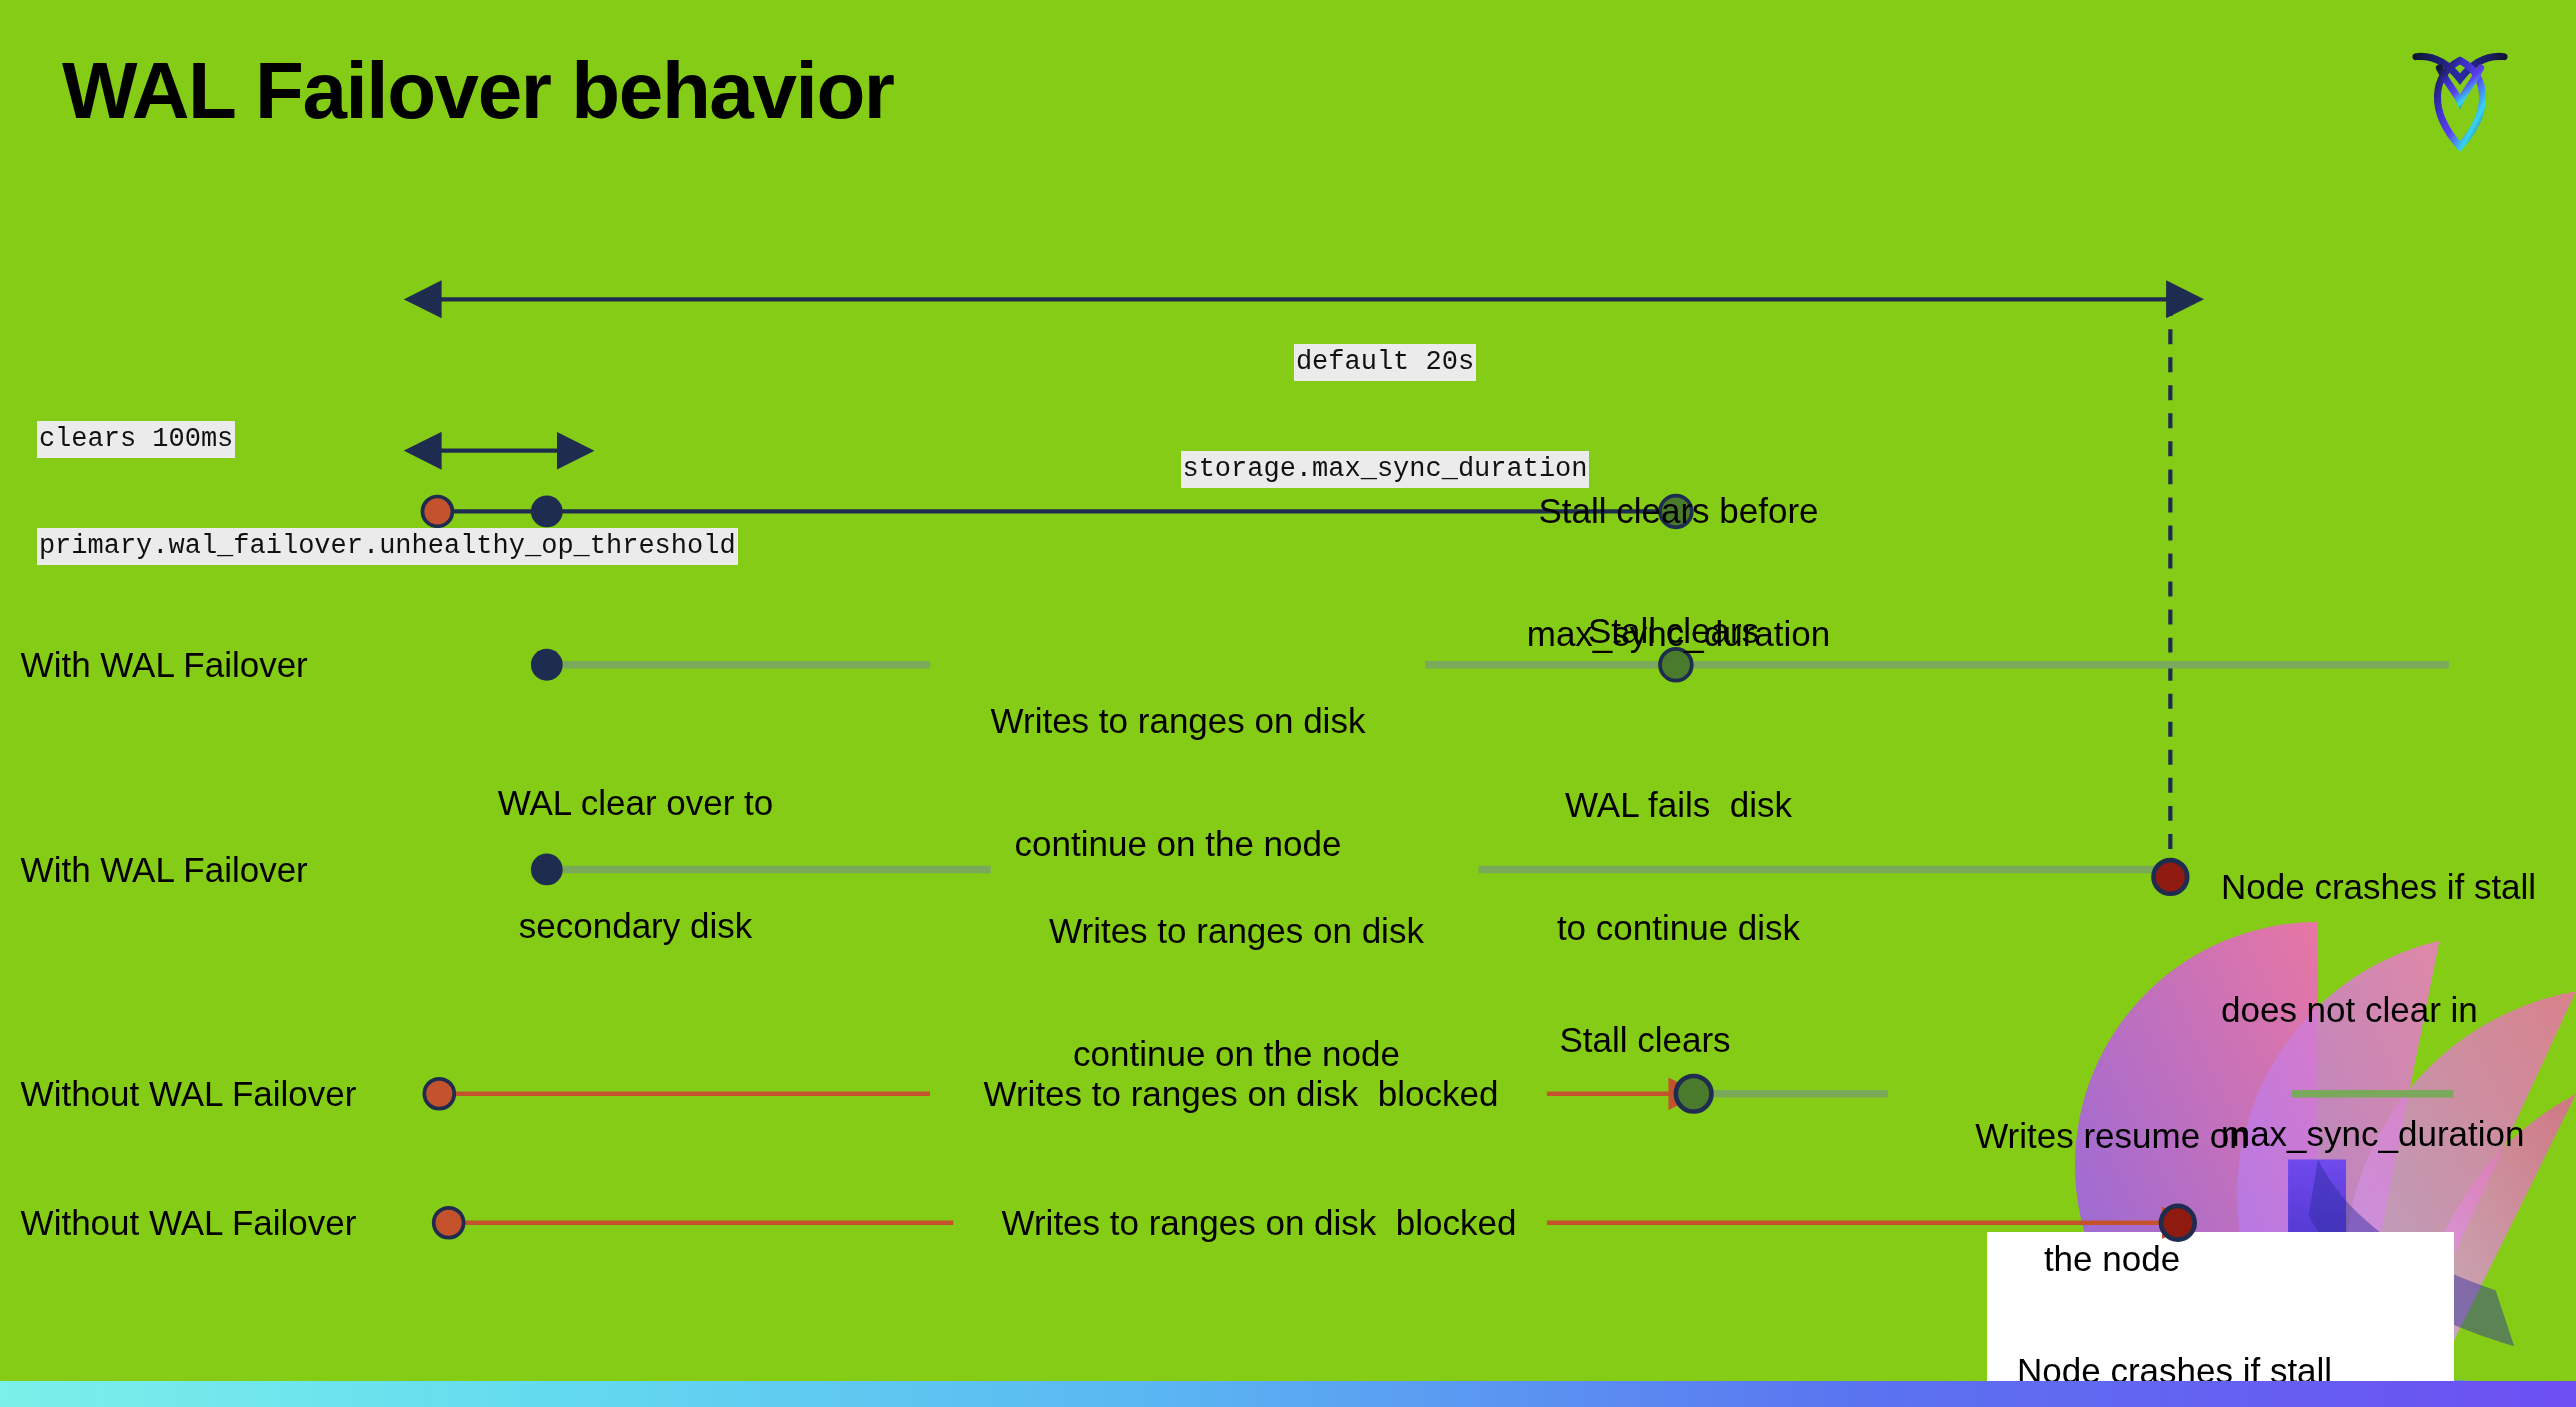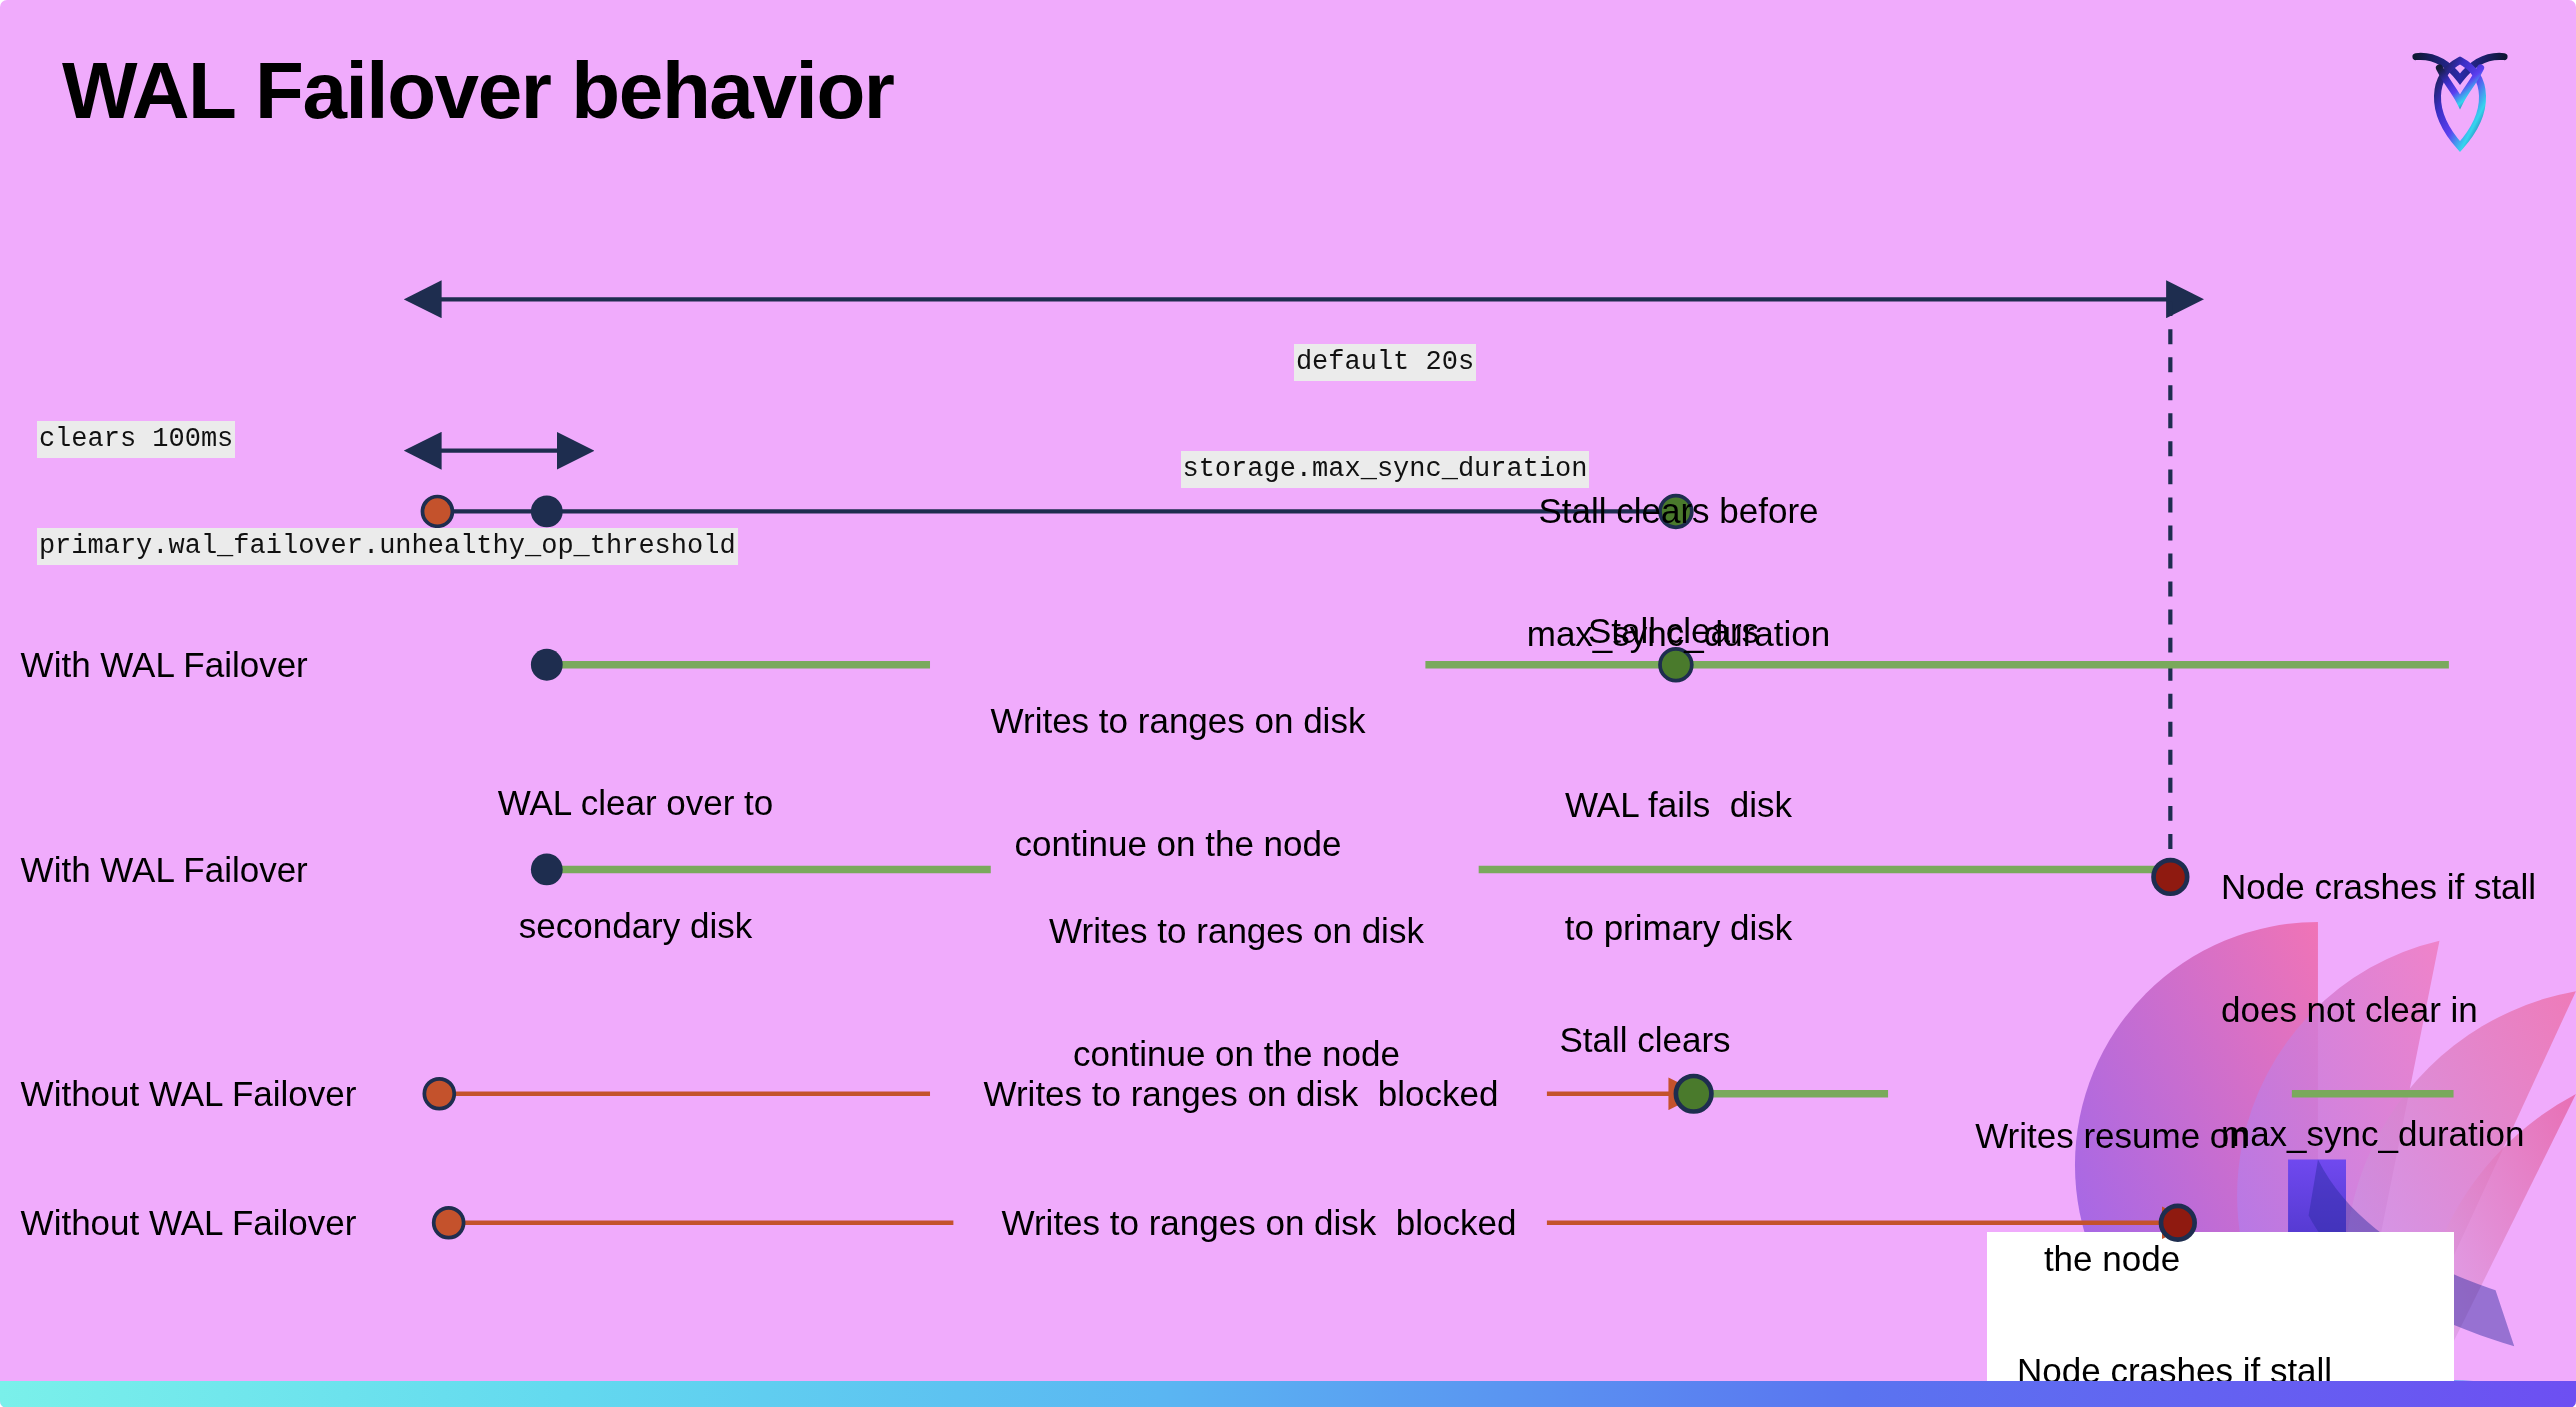--- a/index.html
+++ b/index.html
@@ -1,21 +1,21 @@
 <!DOCTYPE html>
 <html style="font-size:15px"><head>
 <meta charset="utf-8">
 <style>
   html,body{margin:0;padding:0;background:#ffffff;}
   body{
     width:2576px;height:1408px;position:relative;overflow:hidden;
     font-family:"Liberation Sans", sans-serif;
     -webkit-font-smoothing:antialiased;
   }
-  .slide{position:absolute;inset:0;background:#f0abfc;overflow:hidden;border-radius:7px;}
+  .slide{position:absolute;inset:0;background:#84cc16;overflow:hidden;}
 
   
   .title{
     position:absolute;left:62px;top:49px;
     font-size:80px;font-weight:700;color:#000;
     letter-spacing:-1.4px;line-height:1.05;
     font-family:"Liberation Sans", sans-serif;
   }
 
   
@@ -238,21 +238,21 @@
 
   <div class="lbl c" style="left:1510px;top:610px;width:327px;">Stall clears</div>
 
   <div class="lbl c" style="left:439px;top:699px;width:393px;">
     <div>WAL clear over to</div>
     <div>secondary disk</div>
   </div>
 
   <div class="lbl c" style="left:1496px;top:701px;width:365px;">
     <div>WAL fails  disk</div>
-    <div>to primary disk</div>
+    <div>to continue disk</div>
   </div>
 
   <div class="lbl c" style="left:991px;top:827px;width:491px;">
     <div>Writes to ranges on disk</div>
     <div>continue on the node</div>
   </div>
 
   <div class="lbl l" style="left:2221px;top:783px;width:355px;">
     <div>Node crashes if stall</div>
     <div>does not clear in</div>

